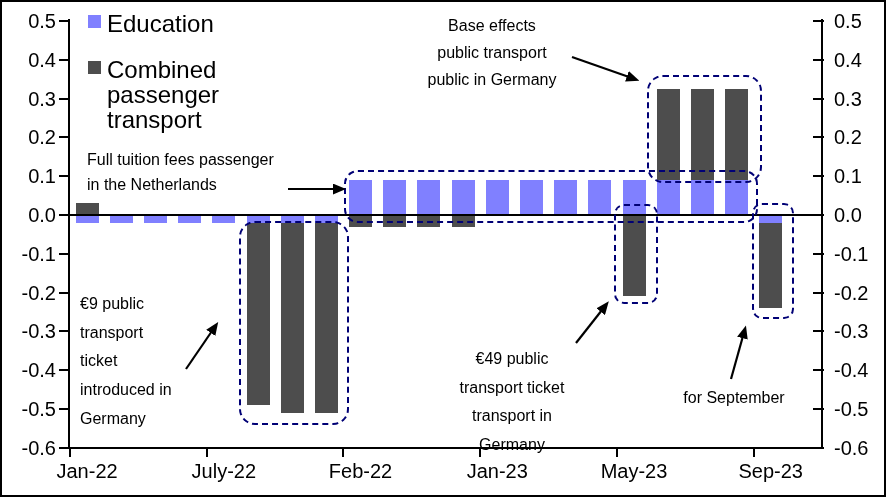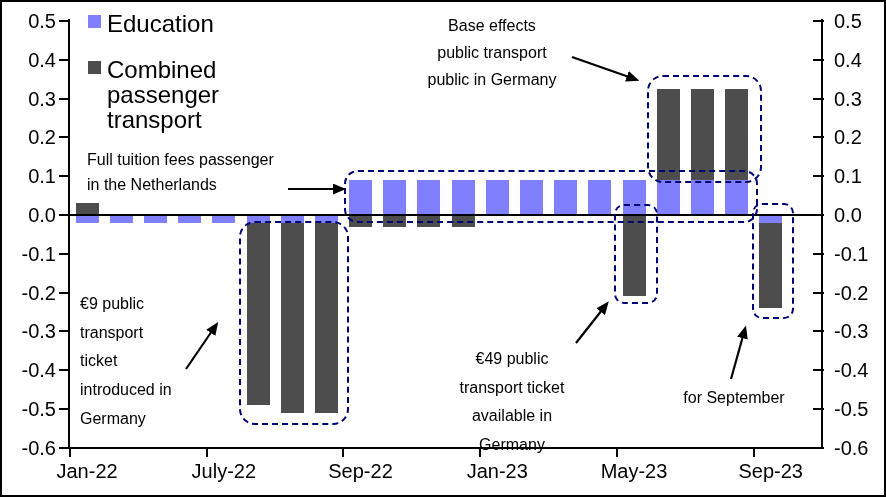--- a/index.html
+++ b/index.html
@@ -114,21 +114,21 @@
       <div class="ytick-label right" style="left: 832px; top: 396px;">-0.5</div>
       <div class="tick" style="left: 57px; top: 444.8px; width: 11px; height: 2px;"></div>
       <div class="tick" style="left: 811px; top: 444.8px; width: 11px; height: 2px;"></div>
       <div class="ytick-label left" style="left: 6px; top: 434.8px;">-0.6</div>
       <div class="ytick-label right" style="left: 832px; top: 434.8px;">-0.6</div>
       <div class="tick" style="left: 67px; top: 447px; width: 2px; height: 8px;"></div>
       <div class="xtick-label" style="left: 85.0909px; top: 458px;">Jan-22</div>
       <div class="tick" style="left: 203.727px; top: 447px; width: 2px; height: 8px;"></div>
       <div class="xtick-label" style="left: 221.818px; top: 458px;">July-22</div>
       <div class="tick" style="left: 340.455px; top: 447px; width: 2px; height: 8px;"></div>
-      <div class="xtick-label" style="left: 358.545px; top: 458px;">Sep-22</div>
+      <div class="xtick-label" style="left: 358.545px; top: 458px;">Feb-22</div>
       <div class="tick" style="left: 477.182px; top: 447px; width: 2px; height: 8px;"></div>
       <div class="xtick-label" style="left: 495.273px; top: 458px;">Jan-23</div>
       <div class="tick" style="left: 613.909px; top: 447px; width: 2px; height: 8px;"></div>
       <div class="xtick-label" style="left: 632px; top: 458px;">May-23</div>
       <div class="tick" style="left: 750.636px; top: 447px; width: 2px; height: 8px;"></div>
       <div class="xtick-label" style="left: 768.727px; top: 458px;">Sep-23</div>
     </div>
 
   <div class="axis-line" style="left:67px;top:212px;width:753px;height:2px;"></div>
 
@@ -161,21 +161,21 @@
   <div class="annotation" id="ann-e9_ticket" style="left:78px;top:288px;line-height:28.7px;text-align:left;">
       <div>€9 public</div>
       <div>transport</div>
       <div>ticket</div>
       <div>introduced in</div>
       <div>Germany</div>
     </div>
   <div class="annotation" id="ann-e49_ticket" style="left:402px;top:329px;width:216px;line-height:28.5px;text-align:center;margin-top:14px;">
       <div>€49 public</div>
       <div>transport ticket</div>
-      <div>available in</div>
+      <div>transport in</div>
       <div>Germany</div>
     </div>
   <div class="annotation" id="ann-ce_estimate" style="left:637px;top:382px;width:190px;line-height:27px;text-align:center;">
       <div>for September</div>
     </div>
 
   <svg id="arrow-overlay" width="886" height="497" viewBox="0 0 886 497">
     <defs>
       <marker id="ah" markerWidth="6" markerHeight="5" refX="1" refY="2.5" orient="auto">
         <path d="M0,0 L6,2.5 L0,5 z" fill="#000"></path>

